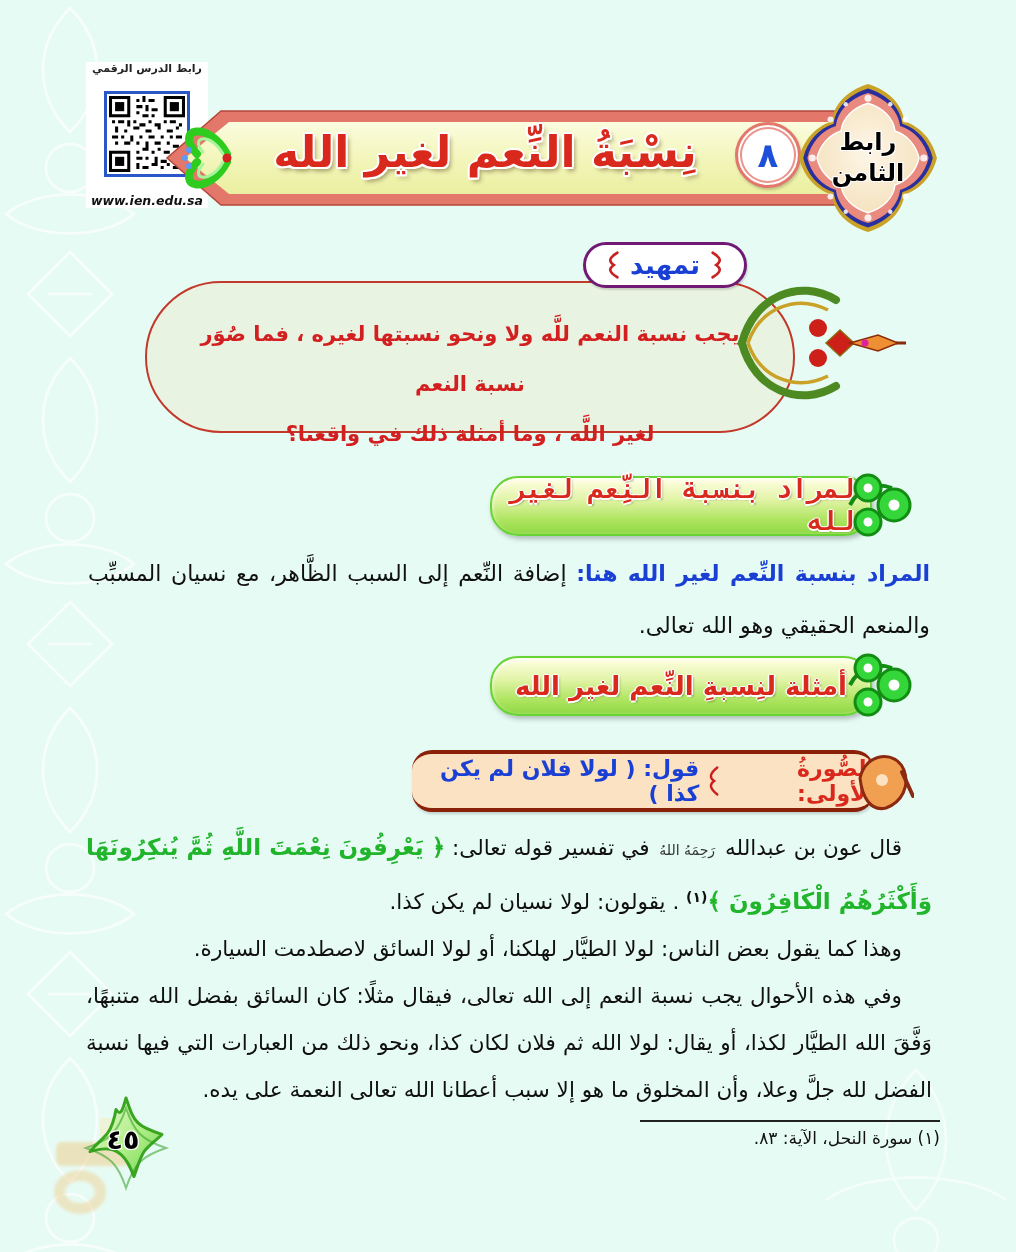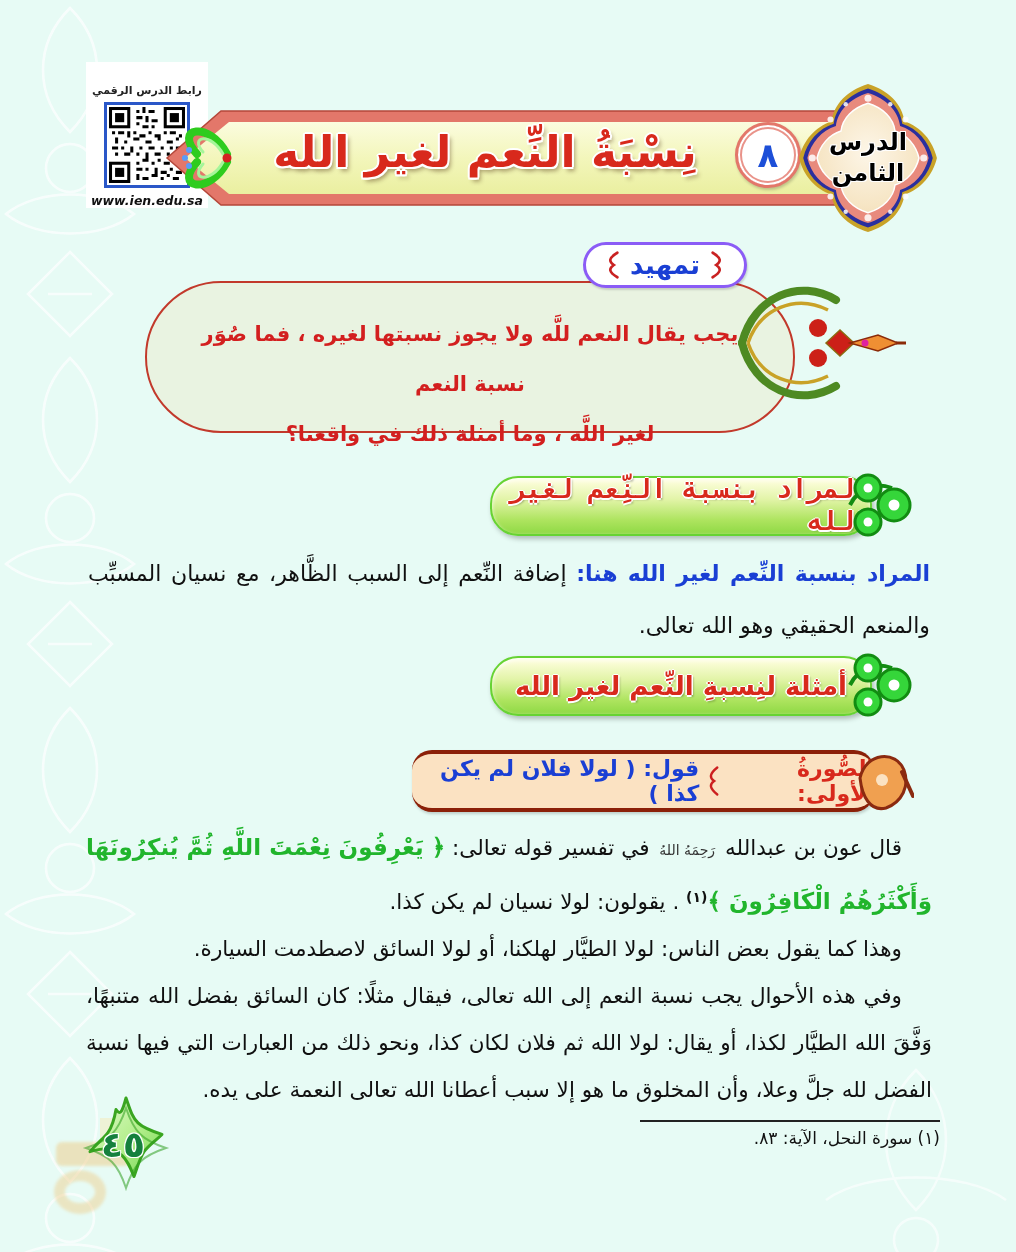--- a/index.html
+++ b/index.html
@@ -3,21 +3,21 @@
 <meta charset="utf-8">
 <style>
   * { margin:0; padding:0; box-sizing:border-box; }
   html,body { background:#cfe9e4; }
   body { font-family:"DejaVu Sans", sans-serif; }
   .page { position:relative; width:1016px; height:1252px; background:#e7fbf5; overflow:hidden; margin:0 auto; }
   .abs { position:absolute; }
 
   
   .qr-panel { left:86px; top:62px; width:122px; height:146px; background:#ffffff;
-    display:flex; flex-direction:column; align-items:center; justify-content:flex-end; gap:5px; }
+    display:flex; flex-direction:column; align-items:center; justify-content:space-between; gap:5px; }
   .qr-label { font-size:11px; font-weight:bold; color:#222; direction:rtl; }
   .qr-frame { border:3px solid #2a57c8; background:#fff; padding:2px; line-height:0; }
   .qr-url { font-size:12.5px; font-weight:bold; color:#111;font-style:italic; }
 
   
   .banner-svg { left:163px; top:110px; }
   .banner-title { left:250px; top:126px; width:470px; text-align:center; direction:rtl;
     font-size:44px; font-weight:bold; color:#d8291c; letter-spacing:0;
     text-shadow: 2px 0 0 #fff, -2px 0 0 #fff, 0 2px 0 #fff, 0 -2px 0 #fff,
       1.5px 1.5px 0 #fff, -1.5px 1.5px 0 #fff, 1.5px -1.5px 0 #fff, -1.5px -1.5px 0 #fff,
@@ -28,21 +28,21 @@
     display:flex; align-items:center; justify-content:center;
     font-size:34px; font-weight:bold; color:#1d4fd8; }
   .medallion { left:797px; top:82px; width:142px; height:152px; }
   .medallion-text { position:absolute; inset:0; display:flex; flex-direction:column;
     align-items:center; justify-content:center; text-align:center;
     font-size:24px; font-weight:bold; color:#000; line-height:31px;
     text-shadow:1px 1px 0 #fff,-1px 1px 0 #fff,1px -1px 0 #fff,-1px -1px 0 #fff; }
 
   
   .tamheed { left:583px; top:242px; width:164px; height:46px; background:#fff;
-    border:3px solid #8b5cf6; border-radius:23px; z-index:6;
+    border:3px solid #701a75; border-radius:23px; z-index:6;
     display:flex; align-items:center; justify-content:center; gap:10px;
     color:#1a3fd4; font-size:26px; font-weight:bold; box-shadow:1px 2px 2px rgba(0,0,0,.15); }
 
   
   .intro-box { left:145px; top:281px; width:650px; height:152px; background:#e9f3e1;
     border:2.5px solid #c2392b; border-radius:76px; z-index:4;
     color:#d31f1f; font-weight:bold; font-size:21px; text-align:center; direction:rtl;
     padding:26px 30px 0 30px; line-height:50px; }
   .intro-ornament { left:738px; top:274px; z-index:5; }
 
@@ -79,21 +79,21 @@
   .honorific { font-size:14px; color:#333; margin:0 3px; }
   .fn-ref { font-size:14px; vertical-align:7px; font-weight:bold; }
 
   
   .footnote-rule { right:76px; top:1120px; width:300px; border-top:2px solid #222; }
   .footnote { right:76px; top:1128px; direction:rtl; font-size:17px; color:#111; }
 
   
   .page-star { left:70px; top:1090px; width:112px; height:116px; z-index:4; }
   .page-star .num { position:absolute; left:0; right:6px; top:34px; text-align:center;
-    font-size:36px; font-weight:bold; color:#15803d;
+    font-size:27px; font-weight:bold; color:#000000;
     text-shadow:1px 1px 0 #fff,-1px 1px 0 #fff,1px -1px 0 #fff,-1px -1px 0 #fff; }
   .wm1 { left:56px; top:1142px; width:74px; height:24px; background:#eecb86; opacity:.5;
     border-radius:6px; filter:blur(1.5px); z-index:1; }
   .wm2 { left:54px; top:1170px; width:52px; height:44px; border:11px solid #eecb86;
     border-radius:50%; opacity:.45; filter:blur(1.5px); z-index:1; }
   .wm3 { left:100px; top:1118px; width:30px; height:26px; background:#f4ecc2; opacity:.6; z-index:0; }
 </style>
 </head>
 <body>
 
@@ -202,37 +202,37 @@
             <circle cx="107" cy="113" r="3"></circle>
           <circle cx="48" cy="22" r="2.2"></circle>
             <circle cx="92" cy="22" r="2.2"></circle>
           <circle cx="48" cy="128" r="2.2"></circle>
             <circle cx="92" cy="128" r="2.2"></circle>
         </g>
         <path d="M70,2 C90,8 104,22 106,39 C122,44 134,58 138,75 C134,92 122,106 106,111 C104,128 90,142 70,148 C50,142 36,128 34,111 C18,106 6,92 2,75 C6,58 18,44 34,39 C36,22 50,8 70,2 Z" fill="url(#creamFill)" stroke="#ffffff" stroke-width="2" transform="translate(70,75) scale(0.74) translate(-70,-75)"></path>
       </g>
     </svg>
     <div class="medallion-text">
-      <span>الدرس</span>
+      <span>رابط</span>
       <span>الثامن</span>
     </div>
   </div>
 
   <div class="abs tamheed">
     <svg width="14" height="32" viewBox="0 0 16 34">
       <path d="M13,3 C3,9 3,13 9,17 C3,21 3,25 13,31" stroke="#c92222" stroke-width="3" fill="none" stroke-linecap="round"></path>
     </svg>
     <span>تمهيد</span>
     <svg width="14" height="32" viewBox="0 0 16 34" style="transform:scaleX(-1)">
       <path d="M13,3 C3,9 3,13 9,17 C3,21 3,25 13,31" stroke="#c92222" stroke-width="3" fill="none" stroke-linecap="round"></path>
     </svg>
   </div>
 
   <div class="abs intro-box">
-    <div>يجب يقال النعم للَّه ولا يجوز نسبتها لغيره ، فما صُوَر نسبة النعم</div>
+    <div>يجب نسبة النعم للَّه ولا ونحو نسبتها لغيره ، فما صُوَر نسبة النعم</div>
     <div>لغير اللَّه ، وما أمثلة ذلك في واقعنا؟</div>
   </div>
 
   <svg class="abs intro-ornament" width="170" height="138" viewBox="0 0 170 138">
     <path d="M4,69 C16,22 62,4 98,26" fill="none" stroke="#4e8a22" stroke-width="8" stroke-linecap="round"></path>
     <path d="M4,69 C16,116 62,134 98,112" fill="none" stroke="#4e8a22" stroke-width="8" stroke-linecap="round"></path>
     <path d="M10,69 C22,34 58,20 90,36" fill="none" stroke="#c9a227" stroke-width="3.5"></path>
     <path d="M10,69 C22,104 58,118 90,102" fill="none" stroke="#c9a227" stroke-width="3.5"></path>
     <circle cx="80" cy="54" r="9" fill="#cc2018"></circle>
     <circle cx="80" cy="84" r="9" fill="#cc2018"></circle>

